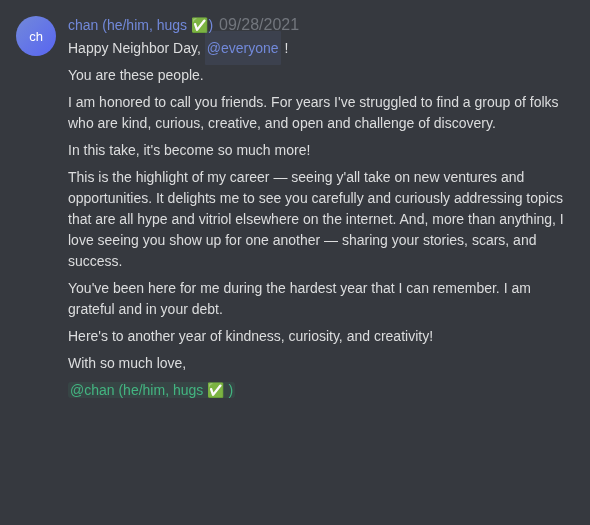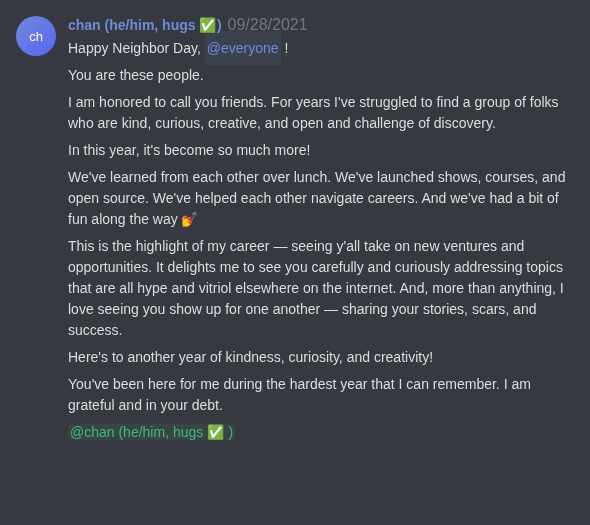--- a/index.html
+++ b/index.html
@@ -43,21 +43,21 @@
       min-width: 0;
     }
     .message-header {
       display: flex;
       align-items: center;
       gap: 6px;
       margin-bottom: 4px;
       flex-wrap: wrap;
     }
     .username {
-      font-weight: 700;
+      font-weight: 400;
       font-size: 14px;
     }
     .username-chan { color: #7289da; }
     .timestamp {
       color: #72767d;
       font-size: 16px;
     }
     .message-text {
       color: #dcddde;
       line-height: 1.5;
@@ -93,24 +93,24 @@
     <div class="avatar avatar-chan">ch</div>
     <div class="message-content">
       <div class="message-header">
         <span class="username username-chan">chan (he/him, hugs ✅)</span>
         <span class="timestamp">09/28/2021</span>
       </div>
       <div class="message-text">
         <p>Happy Neighbor Day, <span class="mention">@everyone</span> !</p>
         <p>You are these people.</p>
         <p>I am honored to call you friends. For years I've struggled to find a group of folks who are kind, curious, creative, and open and challenge of discovery.</p>
-        <p>In this year, it's become so much more!</p>
-        <p>We've learned from each other over lunch. We've launched shows, courses, and open source. We've helped each other navigate careers. And we've had a bit of fun along the way 💅</p>
+        <p>In this take, it's become so much more!</p>
         <p>This is the highlight of my career — seeing y'all take on new ventures and opportunities. It delights me to see you carefully and curiously addressing topics that are all hype and vitriol elsewhere on the internet. And, more than anything, I love seeing you show up for one another — sharing your stories, scars, and success.</p>
+        <p>You've been here for me during the hardest year that I can remember. I am grateful and in your debt.</p>
         <p>Here's to another year of kindness, curiosity, and creativity!</p>
-        <p>You've been here for me during the hardest year that I can remember. I am grateful and in your debt.</p>
+        <p>With so much love,</p>
         <p><span class="mention-green">@chan (he/him, hugs ✅ )</span></p>
       </div>
 
     </div>
   </div>
 
 </div>
 
 </body></html>

